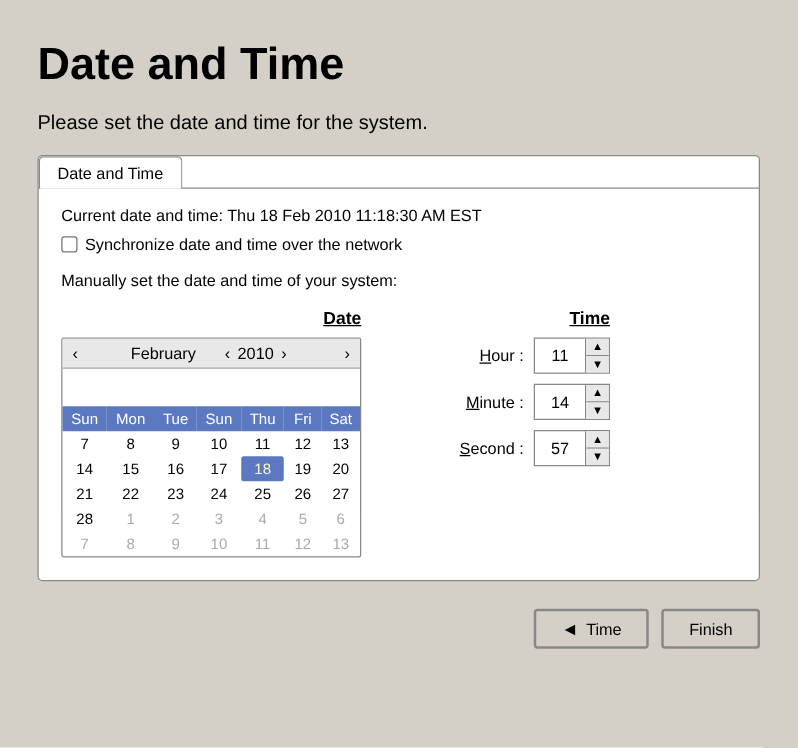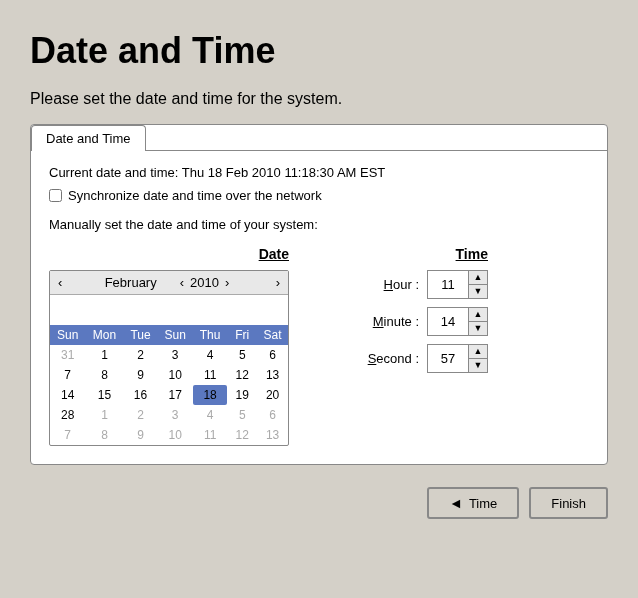--- a/index.html
+++ b/index.html
@@ -129,21 +129,21 @@
     }
     .cal-grid td {
       text-align: center;
       padding: 3px 4px;
       cursor: pointer;
       font-size: 12px;
     }
     .cal-grid td.other-month { color: #aaa; cursor: default; }
     .cal-grid td.selected {
       background: #5b78c0;
-      color: #000000;
+      color: #fef9c3;
       border-radius: 2px;
     }
     
     .time-section {
       padding-top: 0;
     }
     .time-row {
       display: flex;
       align-items: center;
       gap: 8px;
@@ -250,45 +250,45 @@
                   <th>Mon</th>
                   <th>Tue</th>
                   <th>Sun</th>
                   <th>Thu</th>
                   <th>Fri</th>
                   <th>Sat</th>
                 </tr>
             </thead>
             <tbody id="cal-body">
                 <tr>
-                  <td class="other-month">31</td>
-                  <td>1</td>
-                  <td>2</td>
-                  <td>3</td>
-                  <td>4</td>
-                  <td>5</td>
-                  <td>6</td>
-                </tr>
-                <tr>
                   <td>7</td>
                   <td>8</td>
                   <td>9</td>
                   <td>10</td>
                   <td>11</td>
                   <td>12</td>
                   <td>13</td>
                 </tr>
                 <tr>
                   <td>14</td>
                   <td>15</td>
                   <td>16</td>
                   <td>17</td>
                   <td class="selected">18</td>
                   <td>19</td>
                   <td>20</td>
+                </tr>
+                <tr>
+                  <td>21</td>
+                  <td>22</td>
+                  <td>23</td>
+                  <td>24</td>
+                  <td>25</td>
+                  <td>26</td>
+                  <td>27</td>
                 </tr>
                 <tr>
                   <td>28</td>
                   <td class="other-month">1</td>
                   <td class="other-month">2</td>
                   <td class="other-month">3</td>
                   <td class="other-month">4</td>
                   <td class="other-month">5</td>
                   <td class="other-month">6</td>
                 </tr>

